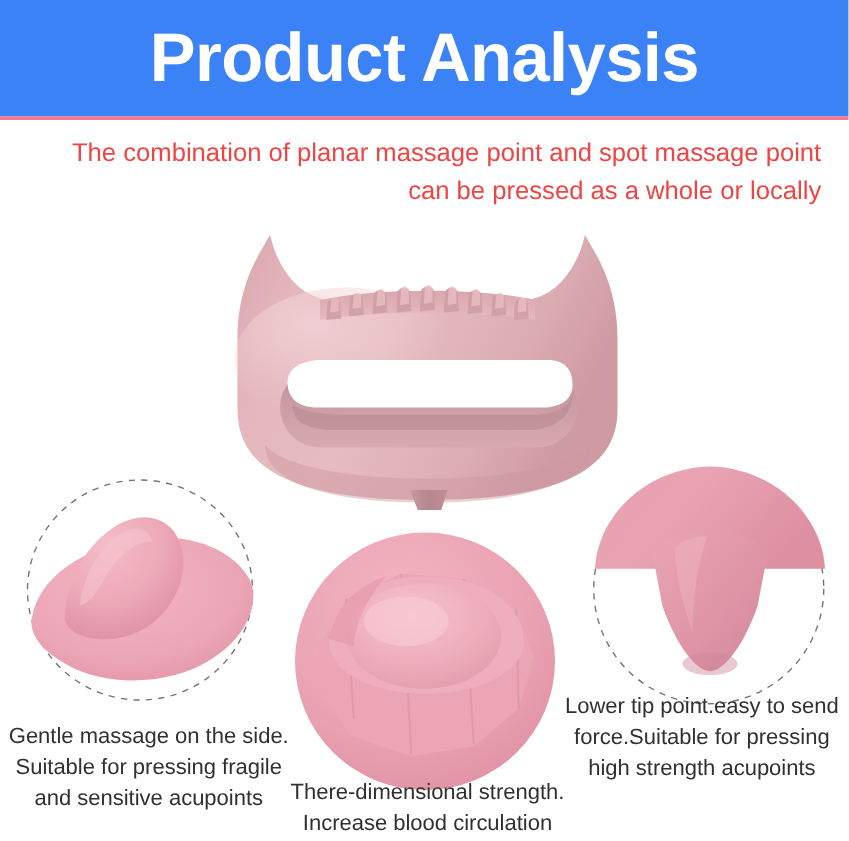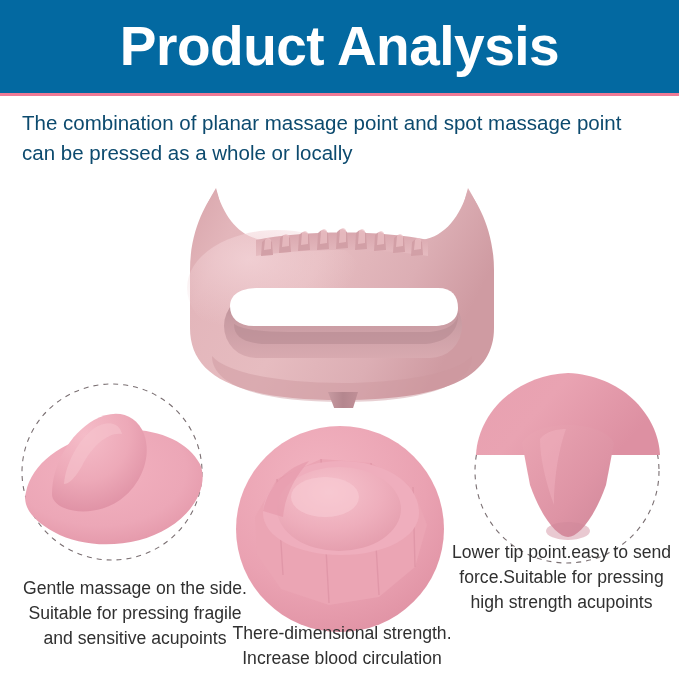--- a/index.html
+++ b/index.html
@@ -23,21 +23,21 @@
     overflow: hidden;
   }
 
   
   .banner {
     position: absolute;
     left: 0;
     top: 0;
     width: 679px;
     height: 93px;
-    background: #0369a1;
+    background: #3b82f6;
     display: flex;
     align-items: center;
     justify-content: center;
   }
   .banner-title {
     color: #ffffff;
     font-size: 55px;
     font-weight: bold;
     letter-spacing: -0.5px;
     line-height: 1;
@@ -52,22 +52,22 @@
     height: 3px;
     background: #f07a95;
   }
 
   
   .subtitle {
     position: absolute;
     left: 0;
     top: 108px;
     width: 679px;
-    text-align: left;
-    color: #0c4a6e;
+    text-align: right;
+    color: #ef4444;
     font-size: 20.5px;
     line-height: 30px;
     font-family: "Liberation Sans", sans-serif;
     padding: 0 22px;
     box-sizing: border-box;
   }
 
   
   .hero {
     position: absolute;
@@ -90,23 +90,23 @@
 
   
   .caption {
     position: absolute;
     text-align: center;
     color: #303030;
     font-size: 17.6px;
     line-height: 25px;
     font-family: "Liberation Sans", sans-serif;
   }
-  .caption-left  { left: 16px;   top: 576px; width: 238px; }
+  .caption-left  { left: 0px;   top: 576px; width: 238px; }
   .caption-mid   { left: 222px; top: 621px; width: 240px; }
-  .caption-right { left: 444px; top: 540px; width: 235px; }
+  .caption-right { left: 444px; top: 552px; width: 235px; }
 </style>
 </head>
 <body>
 
 <div id="page">
 
   <div class="banner">
     <div class="banner-title">Product Analysis</div>
   </div>
   <div class="banner-underline"></div>

